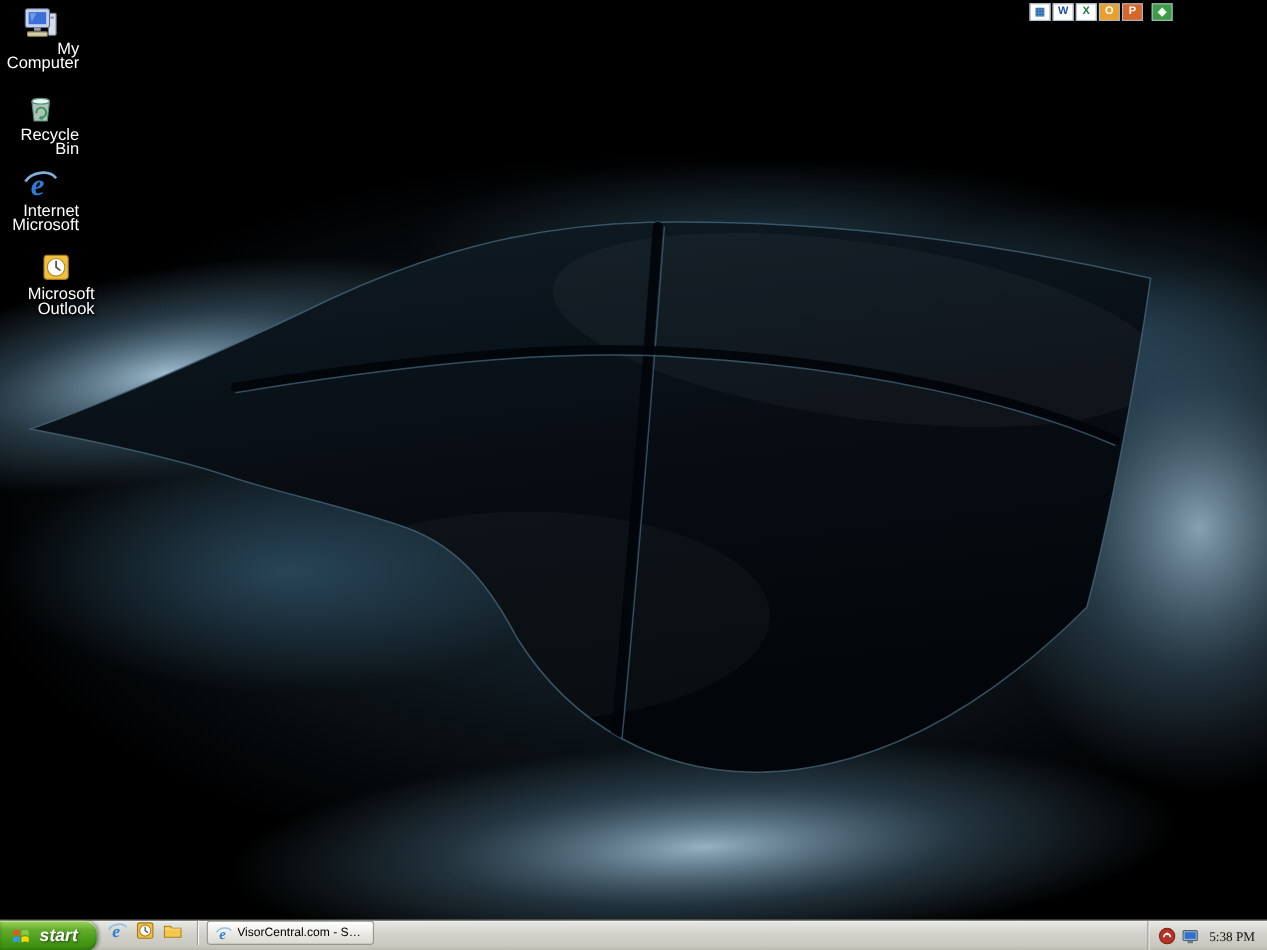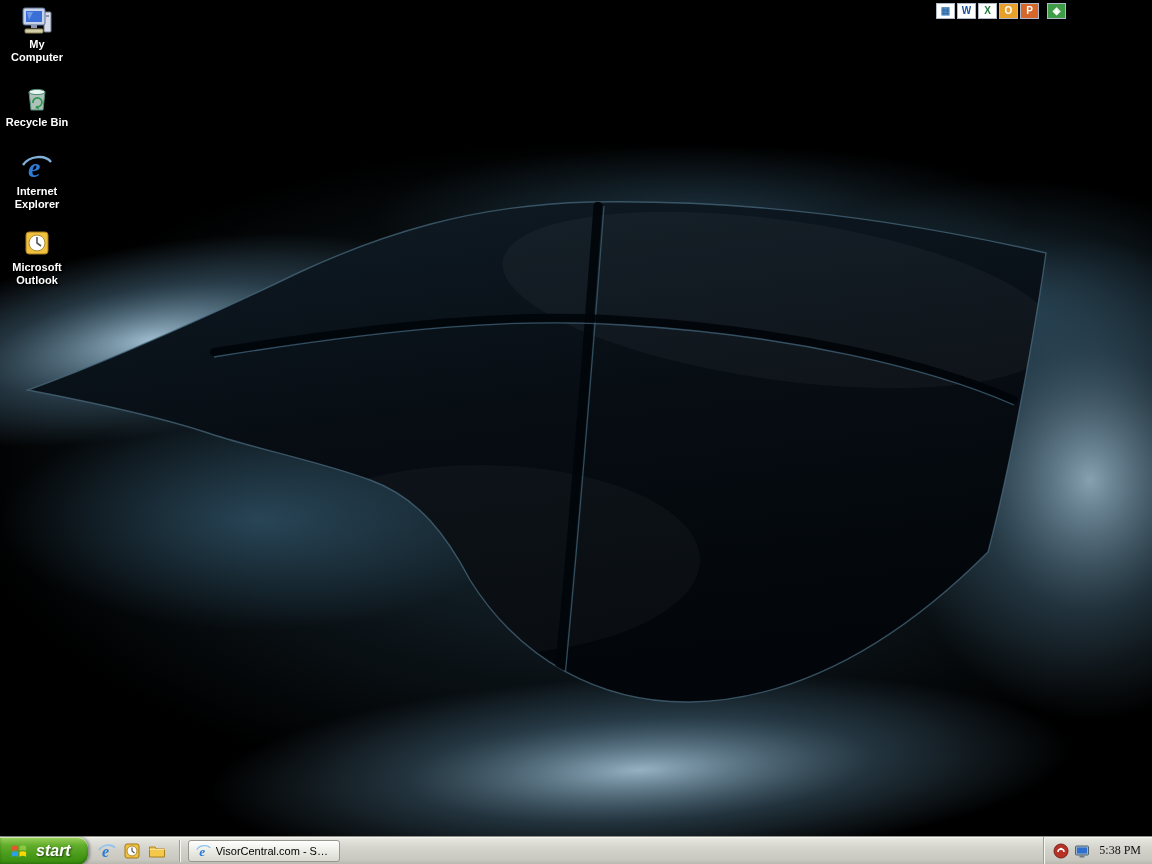--- a/index.html
+++ b/index.html
@@ -10,43 +10,42 @@
   }
   .wallpaper { position: absolute; inset: 0; width: 100%; height: 100%; }
 
   
   .desk-icon {
     position: absolute; width: 70px; display: flex; flex-direction: column;
     align-items: center; cursor: pointer; z-index: 5;
   }
   .desk-icon .ico { width: 32px; height: 32px; margin-bottom: 2px; }
   .desk-icon .lbl {
-    font-size: 11px; line-height: 13px; color: #fff; text-align: center;
+    font-size: 15px; line-height: 13px; color: #fff; text-align: right;
     text-shadow: 1px 1px 2px #000, 0 1px 3px #000;
-    font-weight: bold;
   }
 
   
   .shortcut-bar { position: absolute; top: 2px; left: 936px; height: 17px;
     display: flex; align-items: center; gap: 2px; z-index: 6; }
   .sb {
     width: 19px; height: 16px; display: flex; align-items: center; justify-content: center;
     font-weight: bold; font-size: 10px; border: 1px solid #aeb8ca; cursor: pointer;
   }
   .sb-1 { background:#fff;    color:#2e6fb0; }
   .sb-2 { background:#fff;    color:#1a4f9c; }
   .sb-3 { background:#fff;    color:#1e7a3c; }
   .sb-4 { background:#e8a02c; color:#fff; }
   .sb-5 { background:#d6672a; color:#fff; }
   .sb-6 { background:#3f9c46; color:#fff; margin-left: 6px; }
 
   
   .taskbar {
     position: absolute; bottom: 0; left: 0; width: 1152px; height: 28px;
-    display: flex; align-items: center; z-index: 10;
+    display: flex; align-items: flex-start; z-index: 10;
     background: linear-gradient(180deg,#fbfbf9 0%,#e6e6e0 6%,#d2d2cb 45%,#c8c8c0 85%,#b9b9b0 100%);
     border-top: 1px solid #8f8f88;
   }
   .start-btn {
     height: 28px; display: flex; align-items: center; gap: 6px;
     padding: 0 17px 0 9px; border-radius: 0 11px 11px 0; cursor: pointer;
     background: linear-gradient(180deg,#9ed45e 0%,#62ad2b 30%,#459717 70%,#3a8a0e 100%);
     box-shadow: inset 0 1px 0 rgba(255,255,255,.55), inset 0 -2px 3px rgba(0,60,0,.35), 2px 0 3px rgba(0,0,0,.35);
     color: #fff; font-size: 16px; font-weight: bold; font-style: italic;
     text-shadow: 1px 1px 2px rgba(0,0,0,.55);
@@ -150,24 +149,24 @@
       <path d="M14 26 l4 1.2 -1 -3.6 z" fill="#2e9a50"></path>
     </svg>
     <span class="lbl">Recycle Bin</span>
   </div>
 
   <div class="desk-icon" style="left:2px;top:151px">
     <svg class="ico" viewBox="0 0 32 32">
       <text x="7" y="26" font-family="Liberation Serif, serif" font-size="28" font-style="italic" font-weight="bold" fill="#2e7cd6">e</text>
       <path d="M2 14 C 8 5, 24 3, 30 11" stroke="#8ec3ef" stroke-width="2.4" fill="none" opacity=".9"></path>
     </svg>
-    <span class="lbl">Internet Explorer</span>
-  </div>
-
-  <div class="desk-icon" style="left:2px;top:227px">
+    <span class="lbl">Internet Microsoft</span>
+  </div>
+
+  <div class="desk-icon" style="left:16px;top:227px">
     <svg class="ico" viewBox="0 0 32 32">
       <rect x="5" y="5" width="22" height="22" rx="3" fill="#eec13f" stroke="#a8791c"></rect>
       <circle cx="16" cy="16" r="8" fill="#fff" stroke="#b08a2a"></circle>
       <path d="M16 10 v6 l4 3" stroke="#555" stroke-width="1.6" fill="none"></path>
     </svg>
     <span class="lbl">Microsoft Outlook</span>
   </div>
 
   <div class="shortcut-bar">
     <span class="sb sb-1">▦</span>

